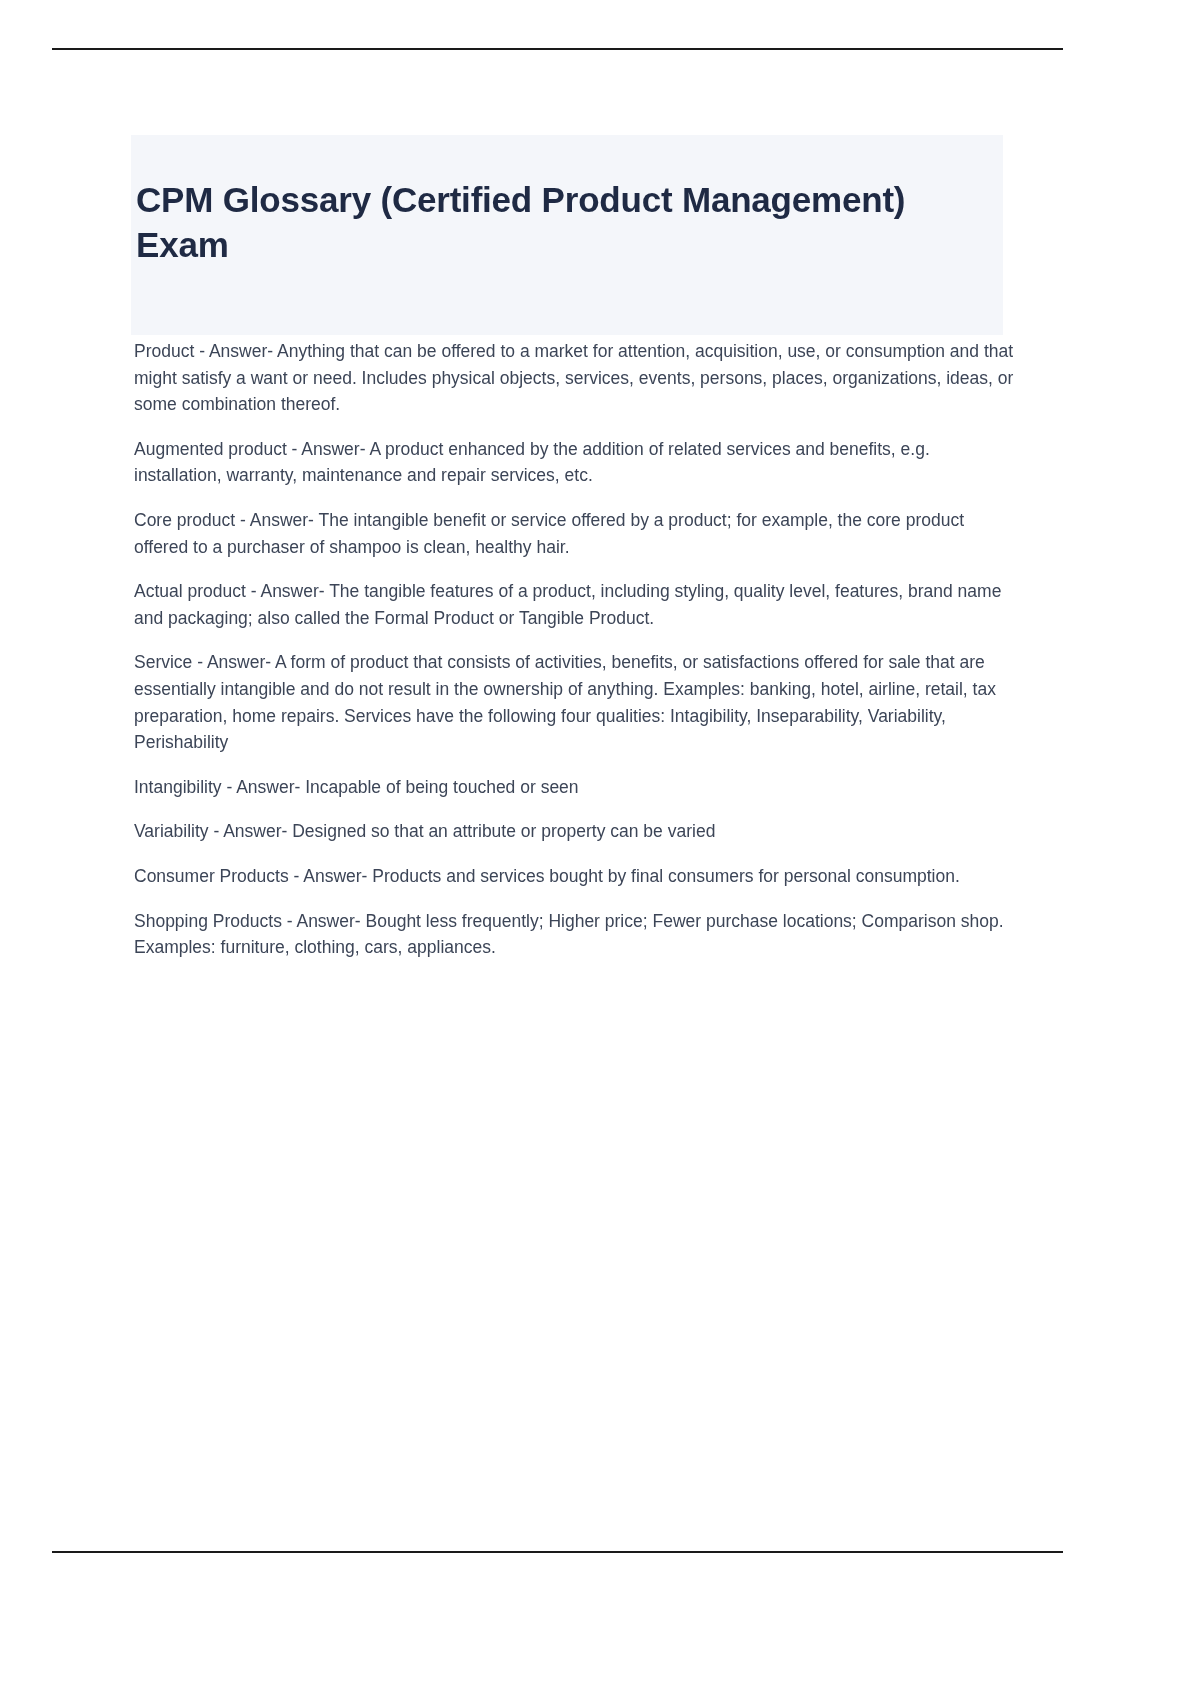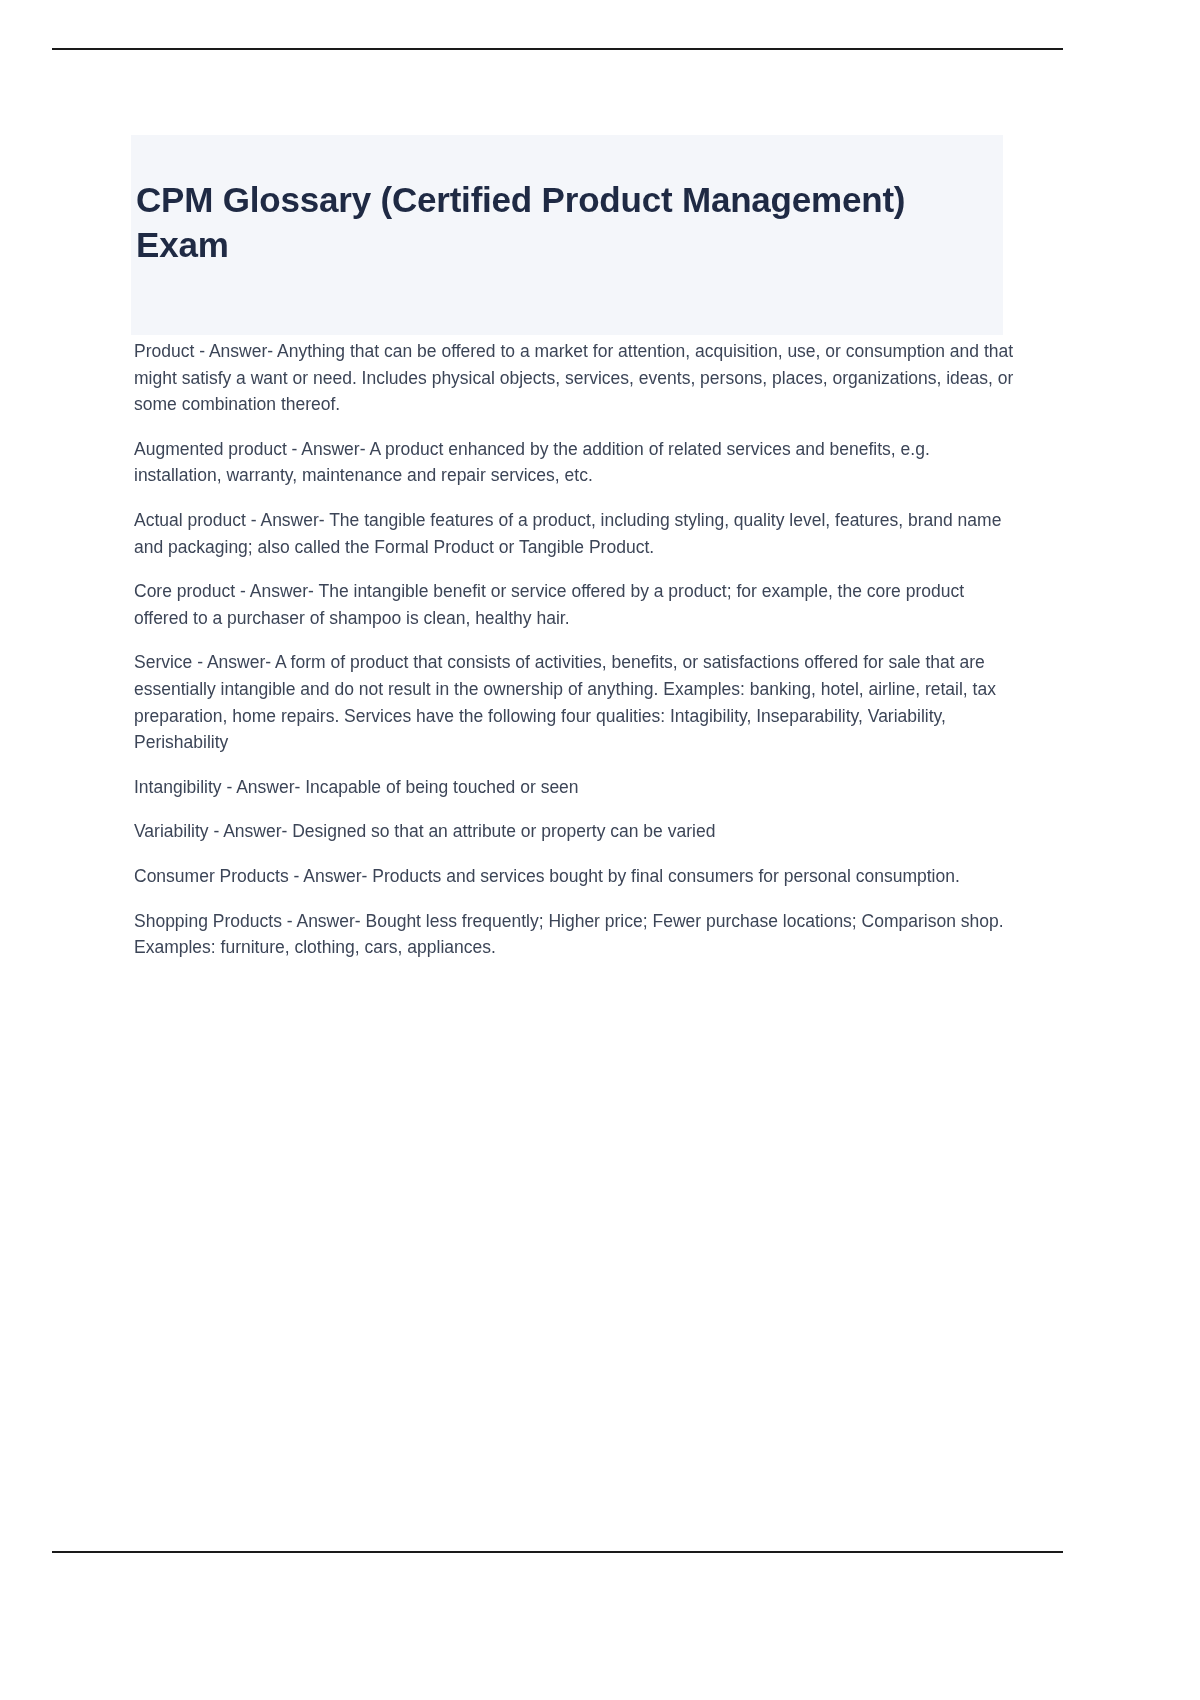--- a/index.html
+++ b/index.html
@@ -81,22 +81,22 @@
 
   <div class="rule-top"></div>
 
   <div class="title-band"></div>
 
   <h1 class="doc-title">CPM Glossary (Certified Product Management) Exam</h1>
 
   <div class="content">
     <p class="entry">Product - Answer- Anything that can be offered to a market for attention, acquisition, use, or consumption and that might satisfy a want or need. Includes physical objects, services, events, persons, places, organizations, ideas, or some combination thereof.</p>
     <p class="entry">Augmented product - Answer- A product enhanced by the addition of related services and benefits, e.g. installation, warranty, maintenance and repair services, etc.</p>
+    <p class="entry">Core product - Answer- The intangible benefit or service offered by a product; for example, the core product offered to a purchaser of shampoo is clean, healthy hair.</p>
     <p class="entry">Actual product - Answer- The tangible features of a product, including styling, quality level, features, brand name and packaging; also called the Formal Product or Tangible Product.</p>
-    <p class="entry">Core product - Answer- The intangible benefit or service offered by a product; for example, the core product offered to a purchaser of shampoo is clean, healthy hair.</p>
     <p class="entry">Service - Answer- A form of product that consists of activities, benefits, or satisfactions offered for sale that are essentially intangible and do not result in the ownership of anything. Examples: banking, hotel, airline, retail, tax preparation, home repairs. Services have the following four qualities: Intagibility, Inseparability, Variability, Perishability</p>
     <p class="entry">Intangibility - Answer- Incapable of being touched or seen</p>
     <p class="entry">Variability - Answer- Designed so that an attribute or property can be varied</p>
     <p class="entry">Consumer Products - Answer- Products and services bought by final consumers for personal consumption.</p>
     <p class="entry">Shopping Products - Answer- Bought less frequently; Higher price; Fewer purchase locations; Comparison shop. Examples: furniture, clothing, cars, appliances.</p>
   </div>
 
   <div class="rule-bottom"></div>
 
 </div>

